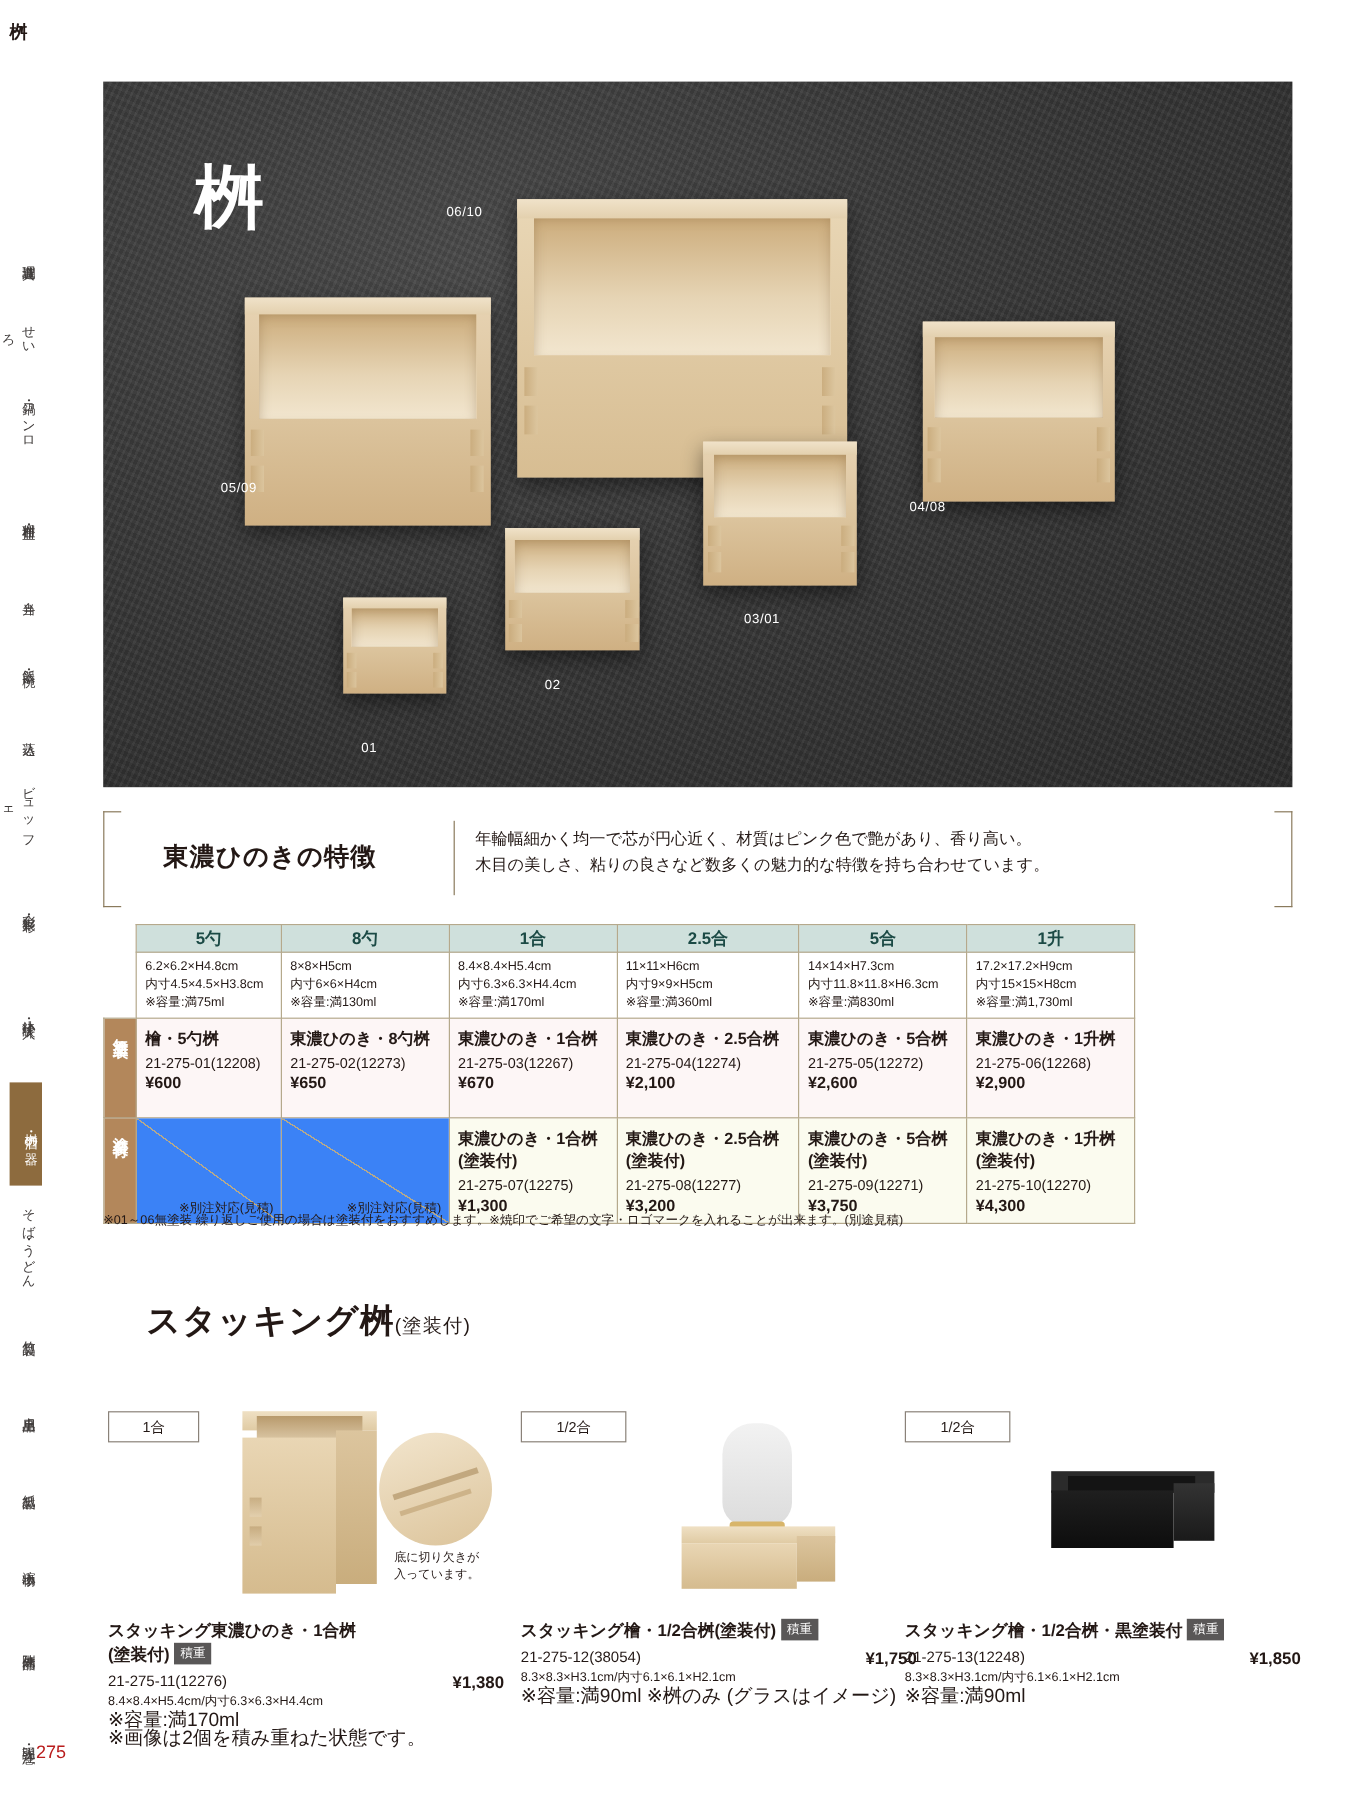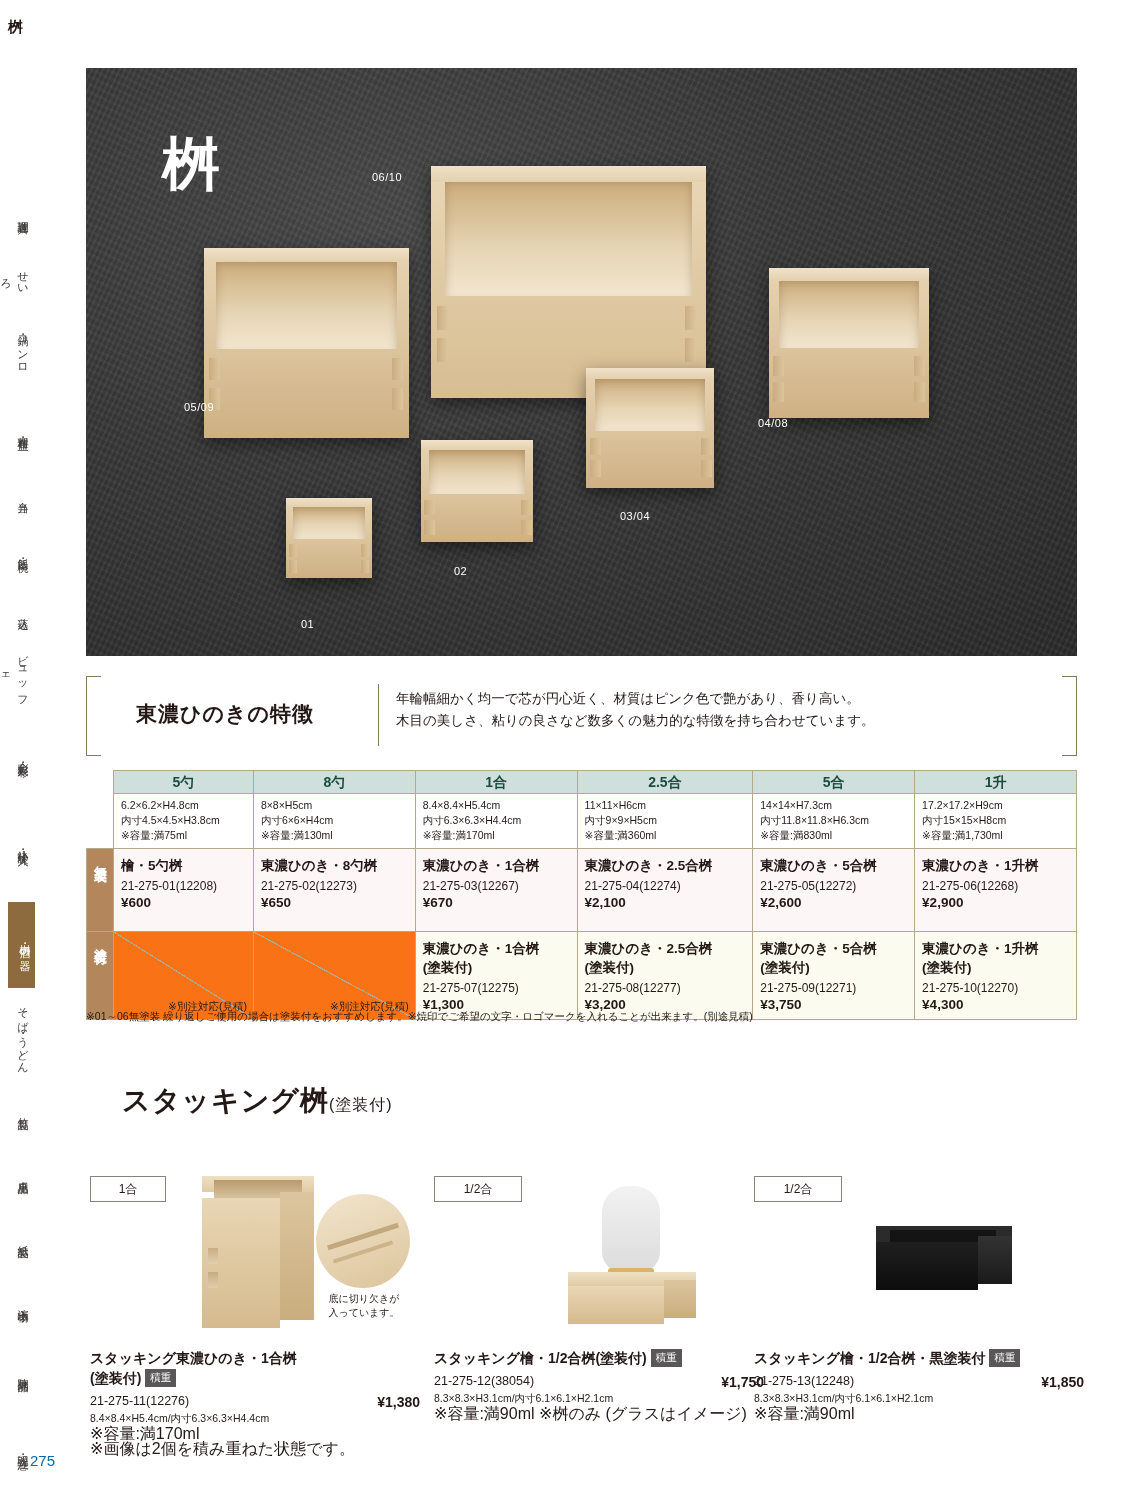--- a/index.html
+++ b/index.html
@@ -93,42 +93,42 @@
   }
   #feature .divider{
     position:absolute;left:292px;top:8px;width:1px;height:62px;background:#8a7a5c;
   }
   #feature .ftext{
     position:absolute;left:310px;top:12px;width:660px;
     font-size:13.5px;line-height:22px;
   }
   
   #spec{
-    position:absolute;left:52px;top:770px;width:991px;
+    position:absolute;left:52px;top:770px;width:860px;
     border-collapse:collapse;font-size:11px;
   }
   #spec td,#spec th{border:1px solid #b5a98c;padding:0;vertical-align:top;}
   #spec .hd{
     background:#cfe0dc;text-align:center;font-weight:bold;font-size:14px;
     height:22px;line-height:22px;color:#1b4a45;
   }
   #spec .dims{
     background:#ffffff;padding:4px 7px;font-size:10.5px;line-height:15px;height:46px;
   }
   #spec .rowlabel{
     width:26px;background:#b3875b;color:#fff;text-align:center;
     font-size:13px;font-weight:bold;
   }
   #spec .rowlabel span{writing-mode:vertical-rl;display:inline-block;letter-spacing:2px;}
   #spec .cell-a{background:#fdf6f6;padding:7px;height:68px;}
   #spec .cell-b{background:#fbfbef;padding:7px;height:70px;}
   #spec .pname{font-size:13.5px;font-weight:bold;line-height:19px;}
   #spec .pcode{font-size:12px;margin-top:4px;}
   #spec .pprice{font-size:13.5px;font-weight:bold;margin-top:2px;}
-  #spec .note-cell{position:relative;background:#f97316;}
+  #spec .note-cell{position:relative;background:#3b82f6;}
   #spec .note-cell .slash{
     position:absolute;left:0;top:0;width:100%;height:100%;
     background:linear-gradient(to top right, transparent 49.6%, #b5a98c 49.6%, #b5a98c 50.4%, transparent 50.4%);
   }
   #spec .note-cell .nt{
     position:absolute;right:6px;bottom:5px;font-size:10.5px;
   }
   #spec-foot{
     position:absolute;left:52px;top:1010px;width:991px;font-size:10.5px;color:#231815;
   }
@@ -160,21 +160,21 @@
   .prod .pdim{font-size:10.5px;line-height:15px;margin-top:3px;clear:both;}
   .prod .pnote{font-size:16px;line-height:15px;}
   
   .woodbox{position:absolute;}
   .woodbox .top{position:absolute;background:linear-gradient(180deg,#efe0c4,#e0cba4);}
   .woodbox .front{position:absolute;background:linear-gradient(180deg,#e9d6b4,#d5bb8e);}
   .woodbox .side{position:absolute;background:linear-gradient(180deg,#dcc59e,#c9ad7d);}
   .woodbox .hole{position:absolute;background:linear-gradient(180deg,#b89a6c,#e5d4b6);}
   
   #pagenum{
-    position:absolute;left:30px;top:1452px;font-size:15px;color:#0369a1;
+    position:absolute;left:30px;top:1452px;font-size:15px;color:#b91c1c;
   }
 </style>
 </head>
 <body>
 
 <div id="side-rail">
   <div class="rail-title">桝</div>
   <div id="rail-tabs">
       <div class="rail-tab" style="top: 190px; height: 48px;">調理道具</div>
       <div class="rail-tab" style="top: 260px; height: 36px;">せいろ</div>
@@ -259,21 +259,21 @@
       <div class="rim" style="height:9px;"></div>
       <div class="finger" style="left:3px;top:46px;height:13px;width:8px;"></div>
       <div class="finger" style="left:3px;top:62px;height:13px;width:8px;"></div>
       <div class="finger" style="left:75px;top:46px;height:13px;width:8px;"></div>
       <div class="finger" style="left:75px;top:62px;height:13px;width:8px;"></div>
     </div>
 
     <div class="photo-label" style="left:286px;top:103px;">06/10</div>
     <div class="photo-label" style="left:98px;top:333px;text-align:center;">05/09</div>
     <div class="photo-label" style="left:672px;top:349px;">04/08</div>
-    <div class="photo-label" style="left:534px;top:442px;">03/04</div>
+    <div class="photo-label" style="left:534px;top:442px;">03/01</div>
     <div class="photo-label" style="left:368px;top:497px;">02</div>
     <div class="photo-label" style="left:215px;top:550px;">01</div>
   </div>
 
   <div id="feature">
     <div class="brk"></div>
     <div class="brk-r"></div>
     <h2>東濃ひのきの特徴</h2>
     <div class="divider"></div>
     <div class="ftext">

